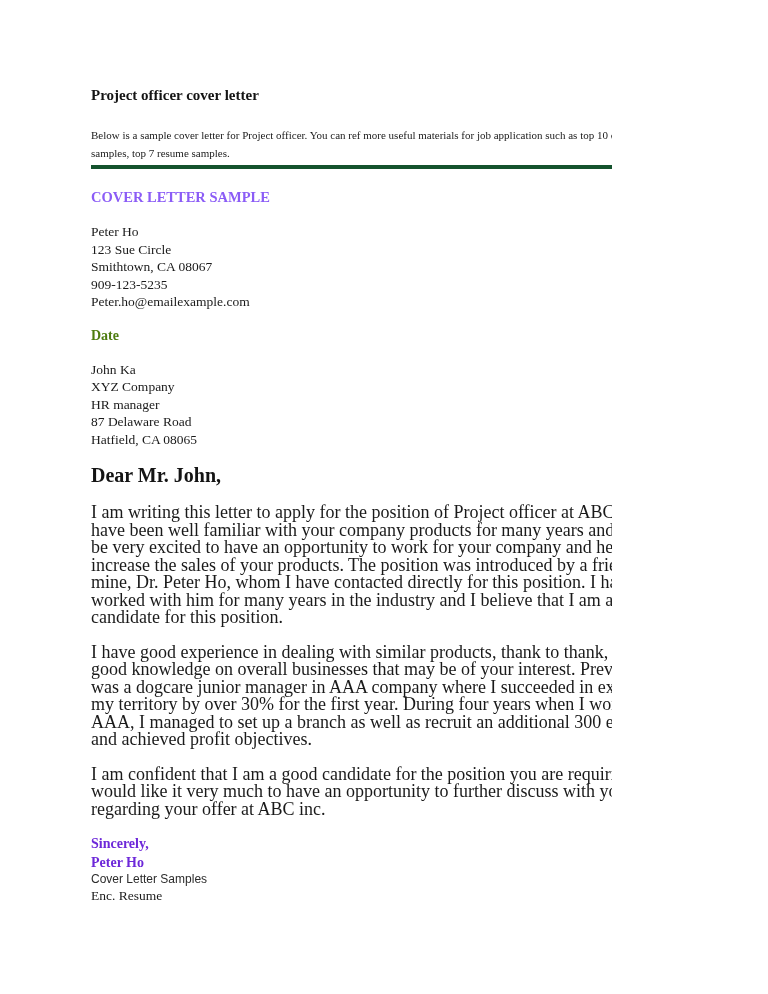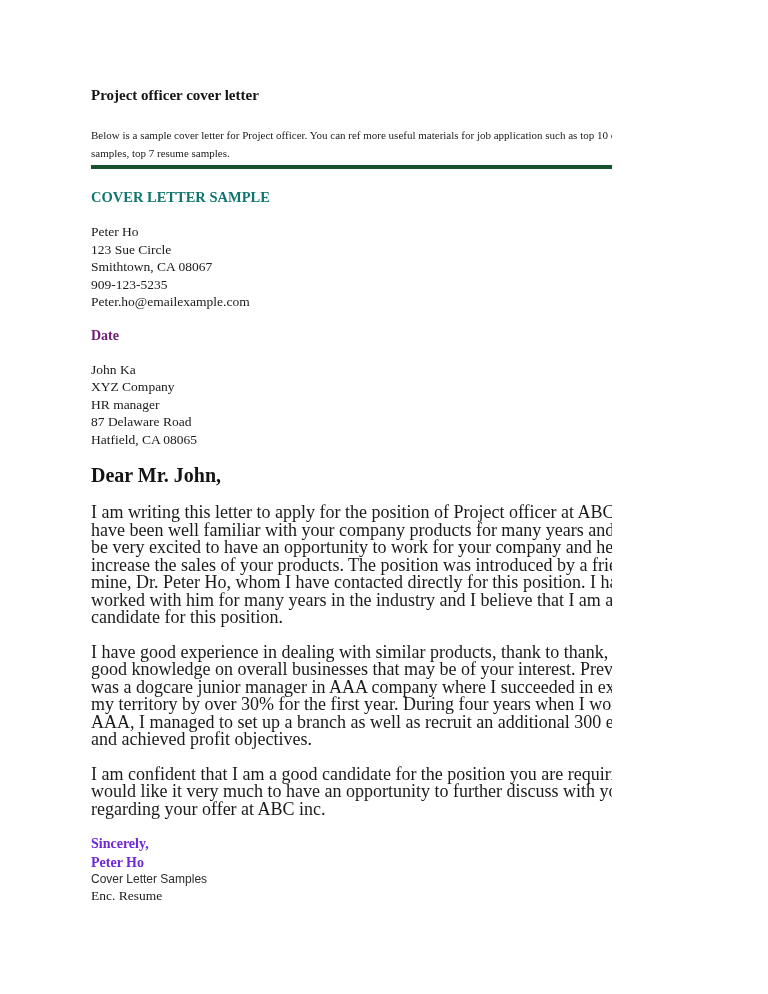--- a/index.html
+++ b/index.html
@@ -35,33 +35,33 @@
     font-size: 11px;
     line-height: 17.5px;
     margin: 0;
     padding-bottom: 3px;
     border-bottom: 4px solid #14532d;
   }
   .sample-heading {
     font-size: 14.5px;
     font-weight: bold;
     margin: 20px 0 0 0;
-    color: #0f766e;
+    color: #8b5cf6;
   }
   .block {
     font-size: 13.5px;
     line-height: 17.5px;
     margin: 17px 0 0 0;
   }
   .block .line { white-space: nowrap; }
   .sub-heading {
     font-size: 14px;
     font-weight: bold;
     margin: 17px 0 0 0;
-    color: #701a75;
+    color: #4d7c0f;
   }
   .salutation {
     font-size: 20px;
     font-weight: bold;
     margin: 16px 0 0 0;
     color: #141414;
   }
   .para {
     font-size: 18px;
     line-height: 17.5px;

